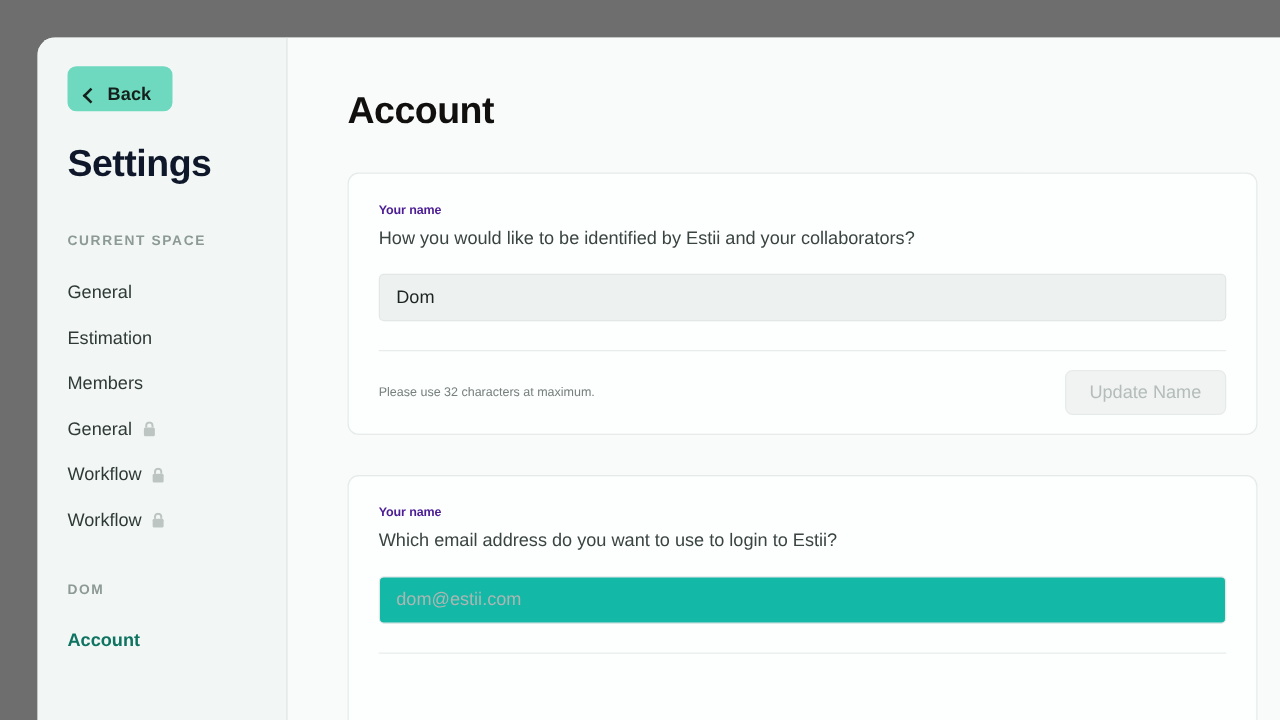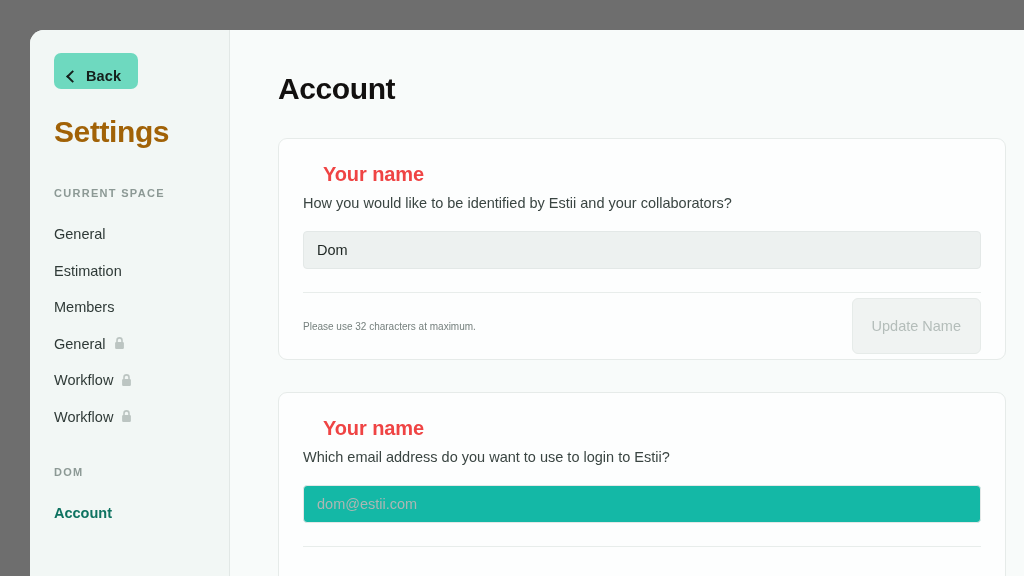--- a/index.html
+++ b/index.html
@@ -65,21 +65,21 @@
     font-size: 14.5px;
     font-weight: bold;
     color: #15201c;
     letter-spacing: .1px;
   }
 
   .settings-title {
     margin-top: 26px;
     font-size: 30px;
     font-weight: bold;
-    color: #a16207;
+    color: #0f172a;
     letter-spacing: -0.4px;
   }
 
   .section-label {
     margin-top: 38px;
     font-size: 11px;
     font-weight: bold;
     letter-spacing: 1.3px;
     color: #8c9995;
   }
@@ -124,25 +124,24 @@
   .card {
     width: 728px;
     margin-top: 32px;
     background: #fdfefe;
     border: 1px solid #e6ebe9;
     border-radius: 9px;
     padding: 24px 24px 0 24px;
   }
 
   .card-title {
-    font-size: 20px;
-    font-weight: bold;
-    color: #ef4444;
+    font-size: 10px;
+    font-weight: bold;
+    color: #4c1d95;
     letter-spacing: -0.1px;
-    margin-left: 20px;
   }
 
   .card-desc {
     margin-top: 9px;
     font-size: 14.5px;
     color: #3a4542;
   }
 
   .text-input {
     display: block;
@@ -173,21 +172,21 @@
     align-items: center;
     justify-content: space-between;
   }
 
   .hint-text {
     font-size: 10px;
     color: #76817e;
   }
 
   .action-button {
-    height: 56px;
+    height: 36px;
     padding: 0 19px;
     background: #f0f3f2;
     border: 1px solid #e6ebe9;
     border-radius: 6px;
     font-family: "Liberation Sans", sans-serif;
     font-size: 14.5px;
     color: #b4bdba;
     cursor: default;
   }
 </style>

